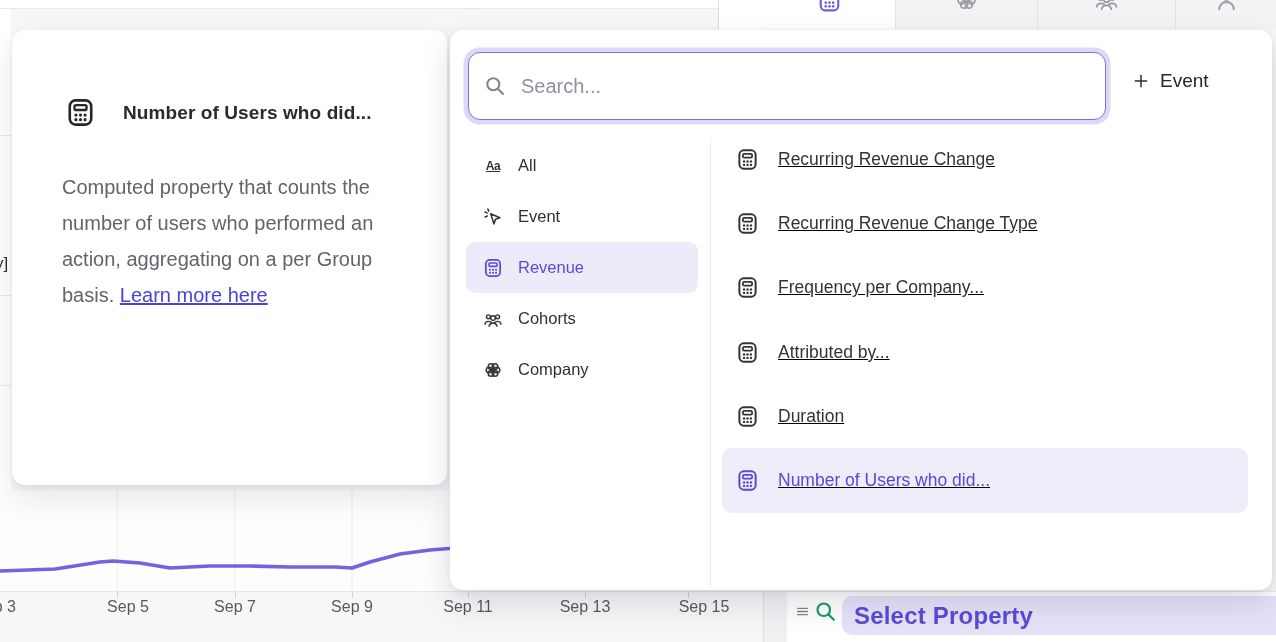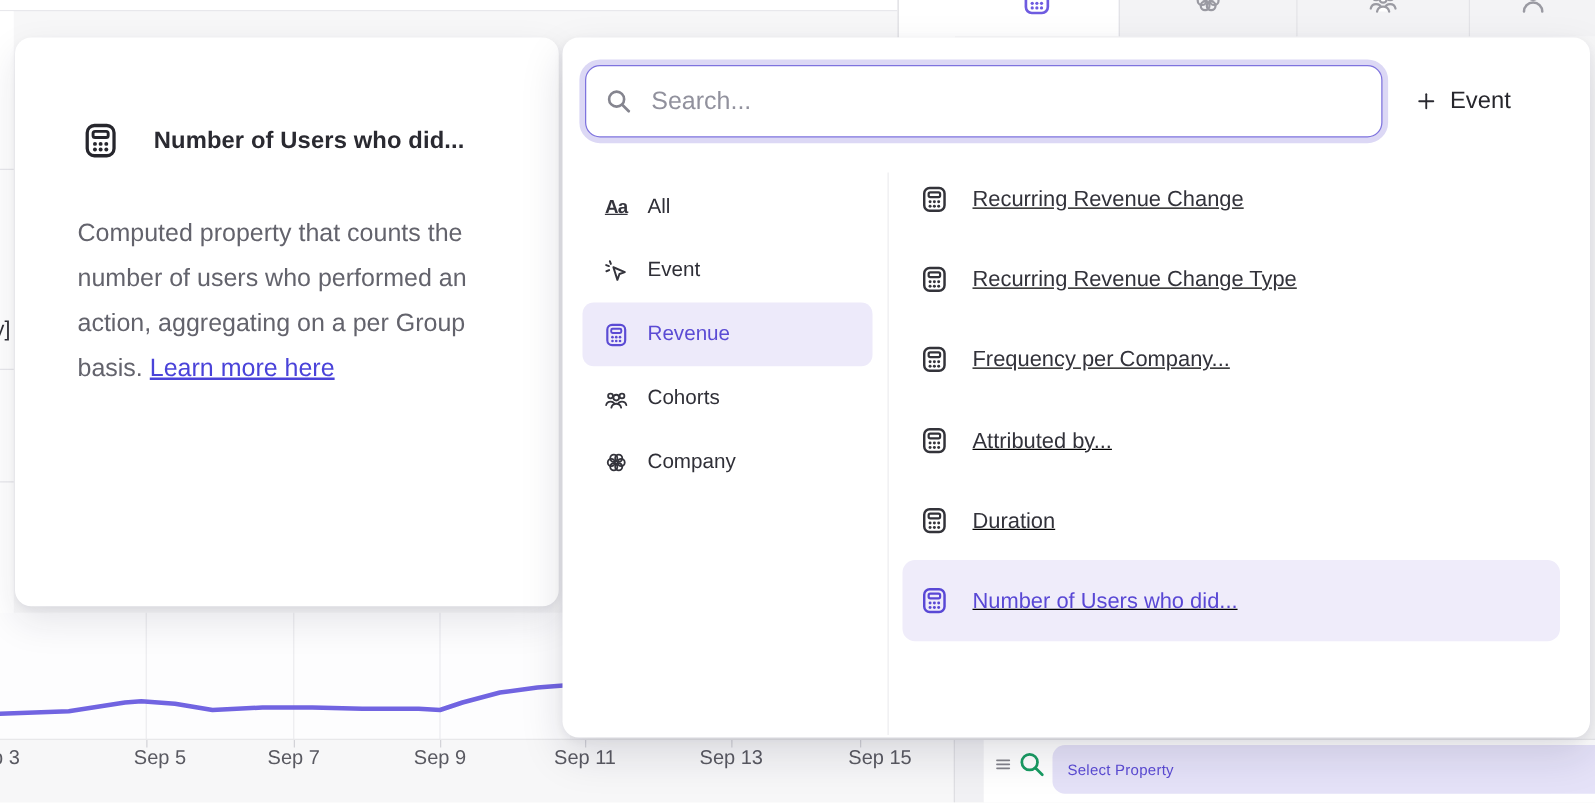--- a/index.html
+++ b/index.html
@@ -38,50 +38,50 @@
   .tick{top:592px;width:1px;height:6px;background:#d3d3d8;}
   .axis-label{top:598px;transform:translateX(-50%);font-size:16px;color:#595961;white-space:nowrap;}
 
   
   .footer-grey{left:763px;top:592px;width:24px;height:50px;background:#f1f1f4;border-left:1px solid #dfdfe3;}
   .footer-white{left:787px;top:592px;width:489px;height:50px;background:#fff;}
   .drag-ic{left:794px;top:603px;width:17px;height:17px;color:#83838b;}
   .green-search{left:813px;top:599px;width:25px;height:25px;color:var(--green);}
   .chip{left:842px;top:596px;width:434px;height:39px;background:var(--chip-bg);border-radius:10px 0 0 10px;
         display:flex;align-items:center;padding-left:12px;}
-  .chip span{font-size:12px;font-weight:400;color:var(--accent-text);letter-spacing:.2px;}
+  .chip span{font-size:24px;font-weight:700;color:var(--accent-text);letter-spacing:.2px;}
 
   
   .card{left:12px;top:30px;width:435px;height:455px;background:#fff;border-radius:13px;
         box-shadow:0 12px 30px rgba(25,25,55,.10),0 2px 6px rgba(25,25,55,.05);}
   .card-head{position:absolute;left:52px;top:66px;display:flex;align-items:center;gap:26px;}
   .card-head .ic{width:33px;height:33px;color:#26262d;}
   .card-title{font-size:19px;font-weight:700;color:var(--ink);letter-spacing:.1px;}
   .card-desc{position:absolute;left:50px;top:139px;width:367px;font-size:20px;line-height:36px;color:var(--muted);}
   .card-desc a{color:var(--link);text-decoration:underline;}
 
   
   .panel{left:450px;top:30px;width:822px;height:560px;background:#fff;border-radius:13px;
          box-shadow:0 14px 34px rgba(25,25,55,.13),0 2px 8px rgba(25,25,55,.06);}
-  .searchbox{position:absolute;left:18px;top:22px;width:638px;height:58px;background:#fff;
+  .searchbox{position:absolute;left:18px;top:22px;width:638px;height:68px;background:#fff;
              border:1.5px solid #7e73de;border-radius:12px;box-shadow:0 0 0 4.5px #dcd8f5;
              display:flex;align-items:center;padding:0 14px;}
   .searchbox .ic{width:24px;height:24px;color:#85858f;flex:0 0 auto;}
   .searchbox input{border:0;outline:0;flex:1;margin-left:14px;font-family:inherit;font-size:20px;color:#3a3a42;background:transparent;}
   .searchbox input::placeholder{color:var(--placeholder);}
   .create-btn{position:absolute;left:682px;top:36px;height:30px;display:flex;align-items:center;gap:10px;
               background:none;border:0;cursor:pointer;font-family:inherit;font-size:19px;font-weight:500;color:#26262c;}
   .create-btn .ic{width:18px;height:18px;color:#2a2a31;}
 
   .cats{position:absolute;left:16px;top:110px;width:232px;list-style:none;}
   .cats li{height:51px;display:flex;align-items:center;gap:14px;padding-left:16px;border-radius:9px;
            font-size:16.5px;font-weight:500;color:#2f2f37;cursor:pointer;}
   .cats .icon-slot{width:22px;height:22px;display:flex;align-items:center;justify-content:center;color:#34343c;}
   .cats .icon-slot .ic{width:22px;height:22px;}
-  .cats .aa-glyph{font-size:15px;font-weight:700;letter-spacing:-.5px;text-decoration:underline;}
+  .cats .aa-glyph{font-size:12px;font-weight:700;letter-spacing:-.5px;text-decoration:underline;}
   .cats li.selected{background:var(--sel-bg);color:var(--accent-text);}
   .cats li.selected .icon-slot{color:var(--accent-text);}
 
   .vdiv{position:absolute;left:260px;top:108px;width:1px;height:450px;background:#ededf0;}
 
   .props{position:absolute;left:272px;top:97px;width:526px;list-style:none;text-decoration:underline;}
   .props li{height:64.3px;display:flex;align-items:center;gap:18px;padding-left:13px;border-radius:10px;
             font-size:17.5px;font-weight:500;color:#32323a;cursor:pointer;}
   .props .icon-slot{width:25px;height:25px;display:flex;align-items:center;justify-content:center;color:#33333a;}
   .props .icon-slot .ic{width:25px;height:25px;}

